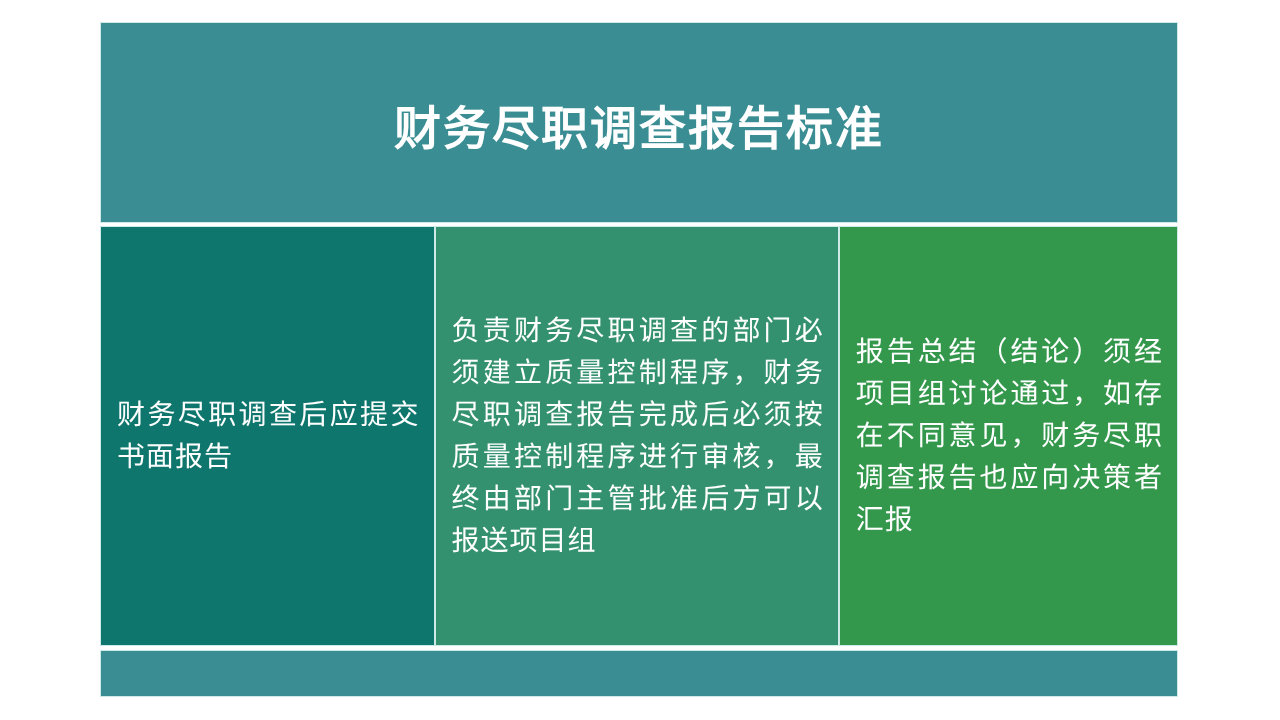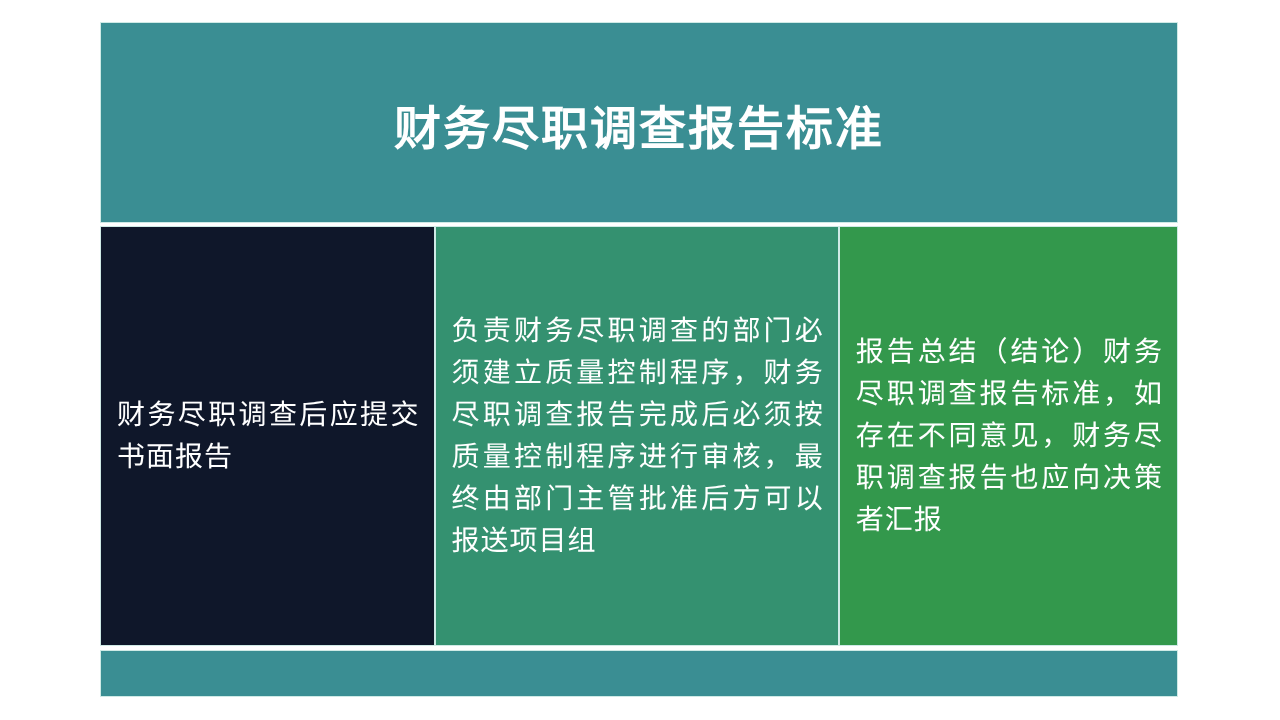--- a/index.html
+++ b/index.html
@@ -72,21 +72,21 @@
     box-sizing: border-box;
     border: 1px solid #CFEAE6;
     display: flex;
     align-items: center;
     padding: 10px 14px 10px 16px;
     overflow: hidden;
   }
 
   .cell-1 {
     width: 357px;
-    background: #0f172a;
+    background: #0f766e;
   }
   .cell-2 {
     width: 432px;
     background: #349170;
   }
   .cell-3 {
     width: 362px;
     background: #33984C;
   }
 
@@ -128,21 +128,21 @@
 
       <div class="cell cell-1">
         <div class="cell-text">财务尽职调查后应提交书面报告</div>
       </div>
 
       <div class="cell cell-2">
         <div class="cell-text">负责财务尽职调查的部门必须建立质量控制程序，财务尽职调查报告完成后必须按质量控制程序进行审核，最终由部门主管批准后方可以报送项目组</div>
       </div>
 
       <div class="cell cell-3">
-        <div class="cell-text">报告总结（结论）财务尽职调查报告标准，如存在不同意见，财务尽职调查报告也应向决策者汇报</div>
+        <div class="cell-text">报告总结（结论）须经项目组讨论通过，如存在不同意见，财务尽职调查报告也应向决策者汇报</div>
       </div>
 
     </div>
 
     <div class="footer-strip"></div>
 
   </div>
 
 </div>
 

